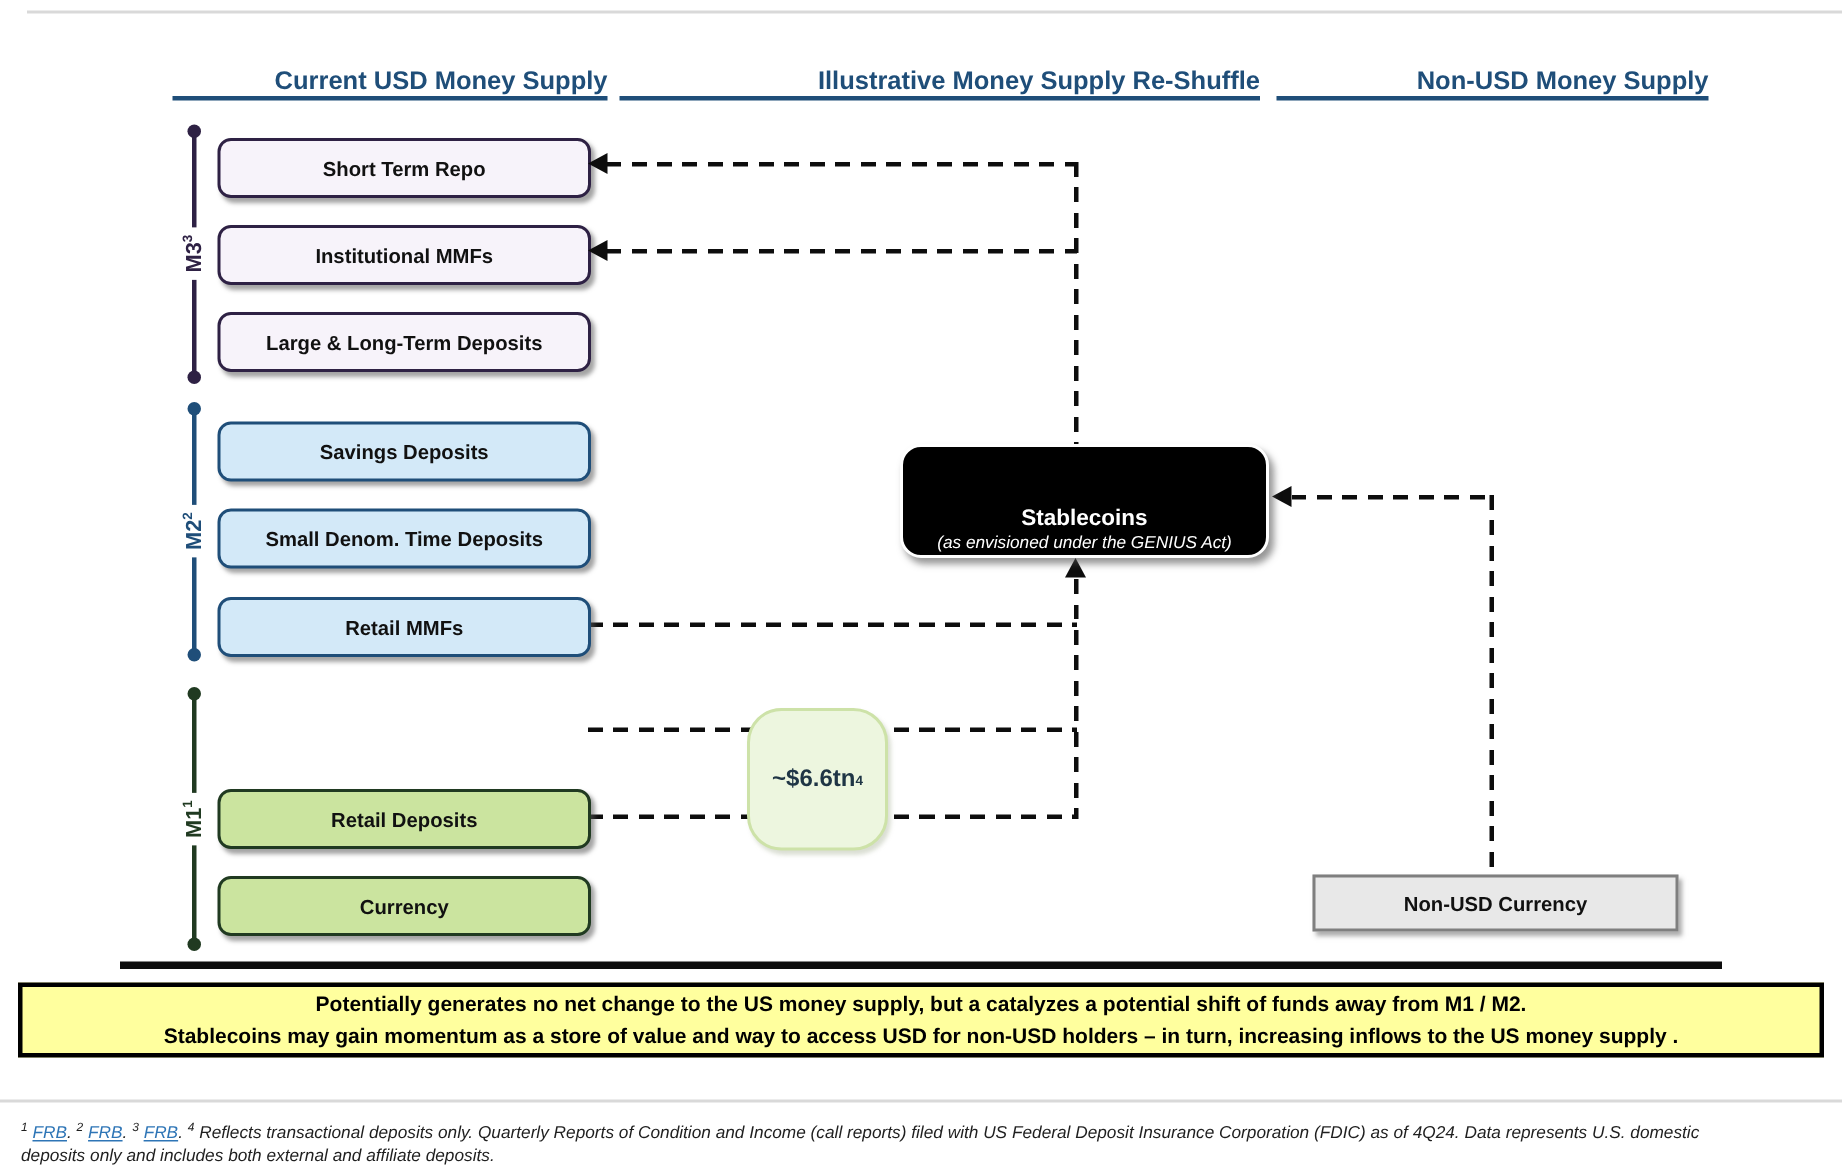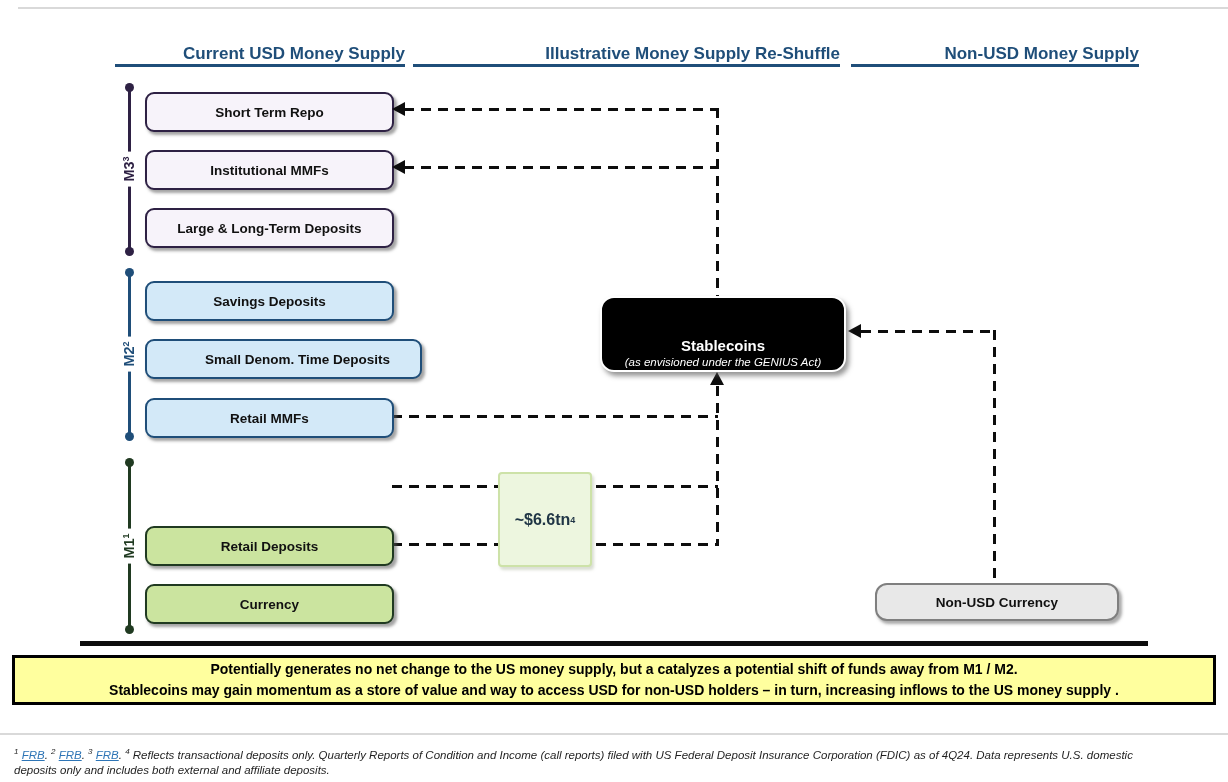--- a/index.html
+++ b/index.html
@@ -35,25 +35,25 @@
   .arrow-up{position:absolute;width:0;height:0;z-index:4;
     border-left:7px solid transparent;border-right:7px solid transparent;border-bottom:13px solid var(--line_black);}
 
   .stablecoins{position:absolute;left:600px;top:296px;width:242px;height:72px;background:var(--stablecoin_fill);
     border:2px solid #ffffff;border-radius:14px;box-shadow:3px 4px 5px rgba(80,80,80,.6);
     display:flex;flex-direction:column;align-items:center;justify-content:center;z-index:5;}
   .stablecoins .title{color:var(--stablecoin_text);font-weight:bold;font-size:15px;margin-top:36px;}
   .stablecoins .subtitle{color:var(--stablecoin_text);font-style:italic;font-size:11.5px;margin-top:2px;}
 
   .amount-box{position:absolute;left:498px;top:472px;width:90px;height:91px;background:var(--amount_fill);
-    border:2px solid var(--amount_border);border-radius:4px;display:flex;align-items:center;justify-content:center;
+    border:2px solid var(--amount_border);border-radius:23px;display:flex;align-items:center;justify-content:center;
     font-weight:bold;font-size:16px;color:var(--amount_text);z-index:6;box-shadow:2px 3px 3px rgba(150,160,130,.35);}
 
   .nonusd-box{position:absolute;left:875px;top:583px;width:240px;height:34px;background:var(--nonusd_fill);
-    border:2px solid var(--nonusd_border);border-radius:12px;display:flex;align-items:center;justify-content:center;
+    border:2px solid var(--nonusd_border);border-radius:0;display:flex;align-items:center;justify-content:center;
     font-weight:bold;font-size:13.5px;color:#111;box-shadow:2.5px 3px 3px rgba(90,90,90,.5);z-index:3;}
 
   .baseline{position:absolute;top:641px;left:80px;width:1068px;height:4.5px;background:var(--line_black);}
 
   .callout{position:absolute;left:12px;top:655px;width:1198px;height:44px;background:var(--callout_fill);
     border:3px solid #000;text-align:center;font-weight:bold;font-size:14px;color:#000;
     display:flex;flex-direction:column;justify-content:center;line-height:21px;z-index:3;}
 
   .divider2{position:absolute;top:733px;left:0;width:1228px;height:1.5px;background:#d9d9d9;}
 
@@ -89,21 +89,21 @@
   <div class="bracket-line m1c" style="top:462px;height:168px;"></div>
   <div class="bracket-dot m1c" style="top:458px;"></div>
   <div class="bracket-dot m1c" style="top:625px;"></div>
   <div class="bracket-label m1t" style="top:546px;"><span>M1</span><sup>1</sup></div>
 
   <div class="supply-box m3box" style="top:92px;">Short Term Repo</div>
   <div class="supply-box m3box" style="top:150px;">Institutional MMFs</div>
   <div class="supply-box m3box" style="top:208px;">Large &amp; Long-Term Deposits</div>
 
   <div class="supply-box m2box" style="top:281px;">Savings Deposits</div>
-  <div class="supply-box m2box" style="top:339px;padding-left:28px;">Small Denom. Time Deposits</div>
+  <div class="supply-box m2box" style="top:339px;">Small Denom. Time Deposits</div>
   <div class="supply-box m2box" style="top:398px;">Retail MMFs</div>
 
   <div class="supply-box m1box" style="top:526px;">Retail Deposits</div>
   <div class="supply-box m1box" style="top:584px;">Currency</div>
 
   <div class="h-dash" style="top:108px;left:404px;width:314px;"></div>
   <div class="arrow-left" style="top:102px;left:392px;"></div>
   <div class="h-dash" style="top:166px;left:404px;width:314px;"></div>
   <div class="arrow-left" style="top:160px;left:392px;"></div>
   <div class="v-dash" style="top:108px;left:716px;height:188px;"></div>

